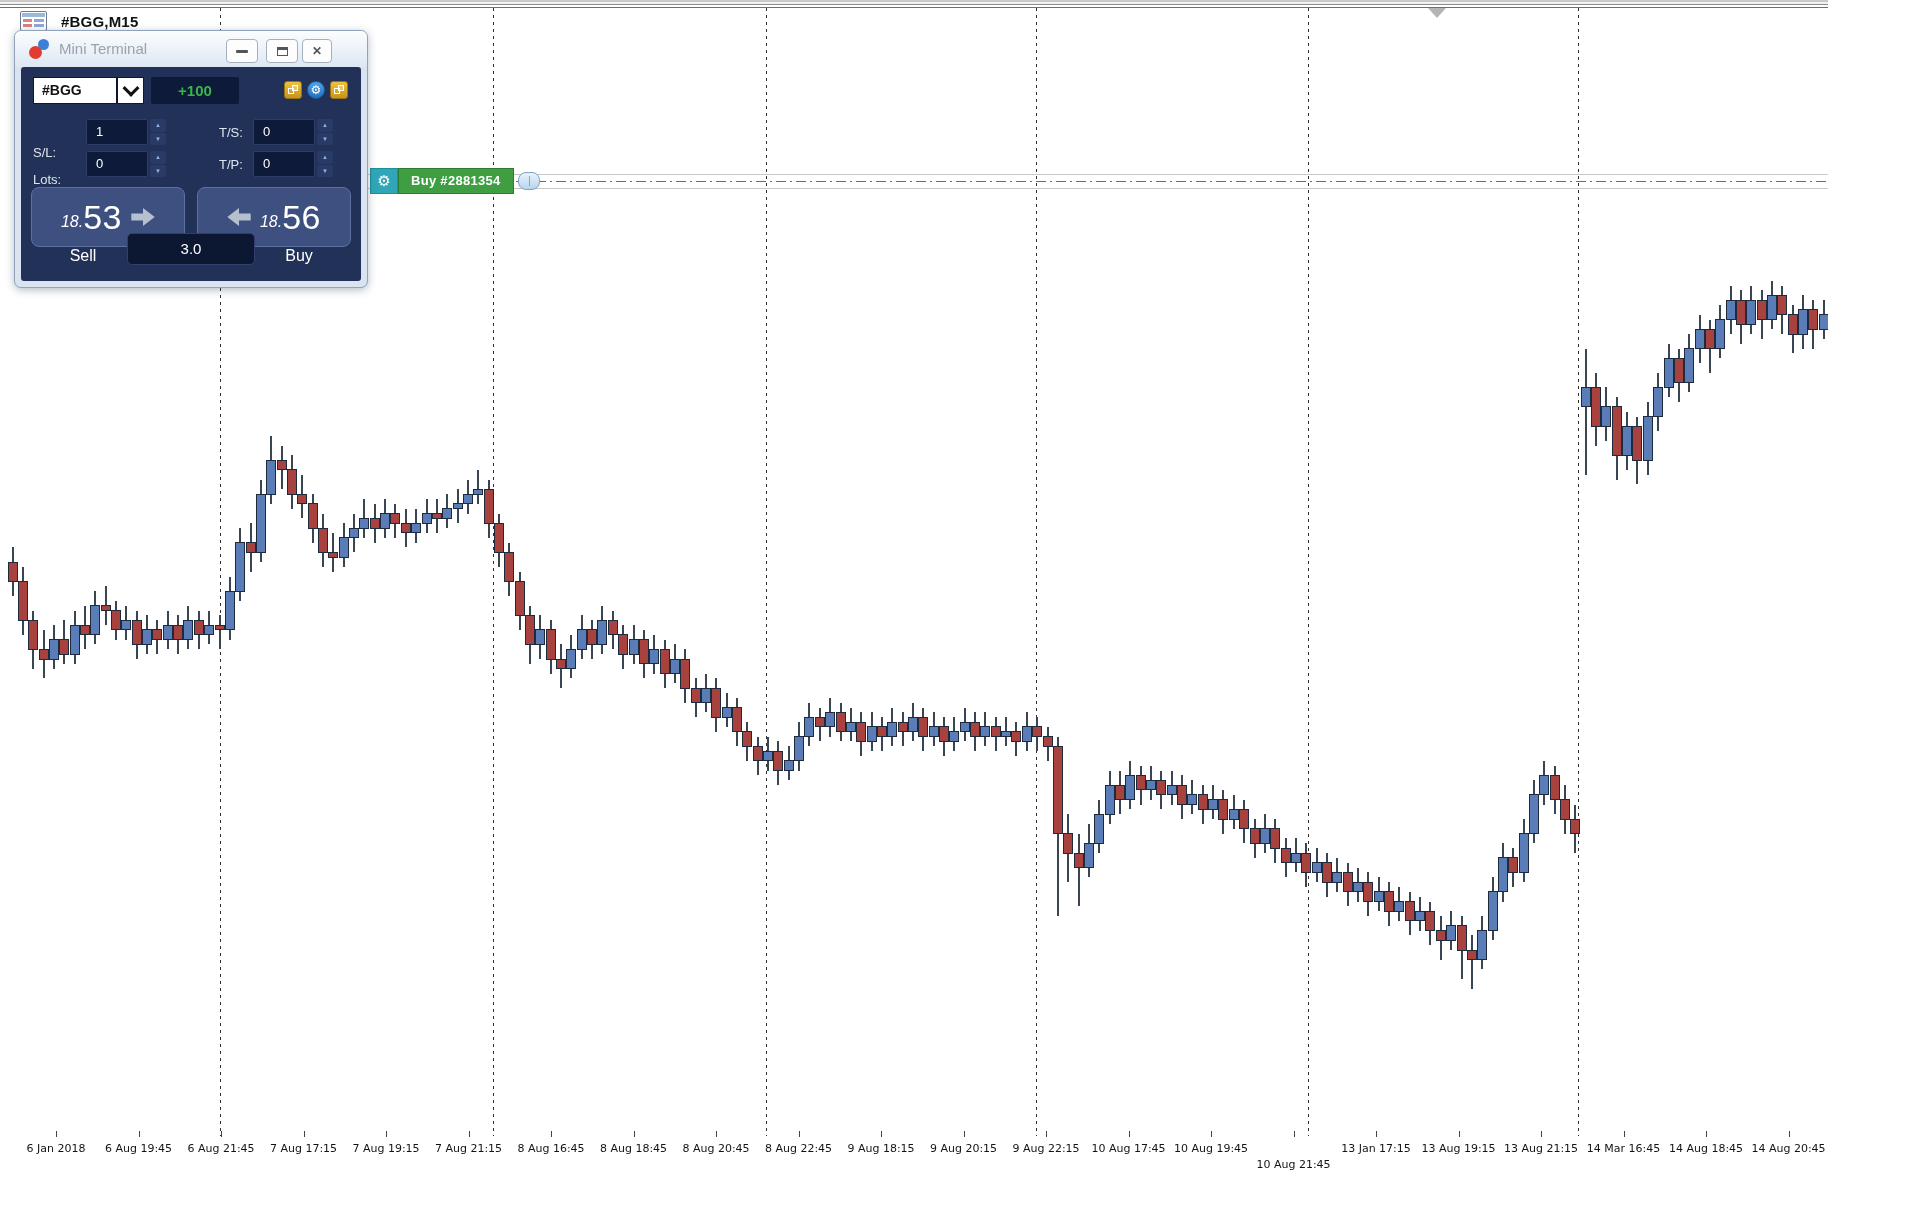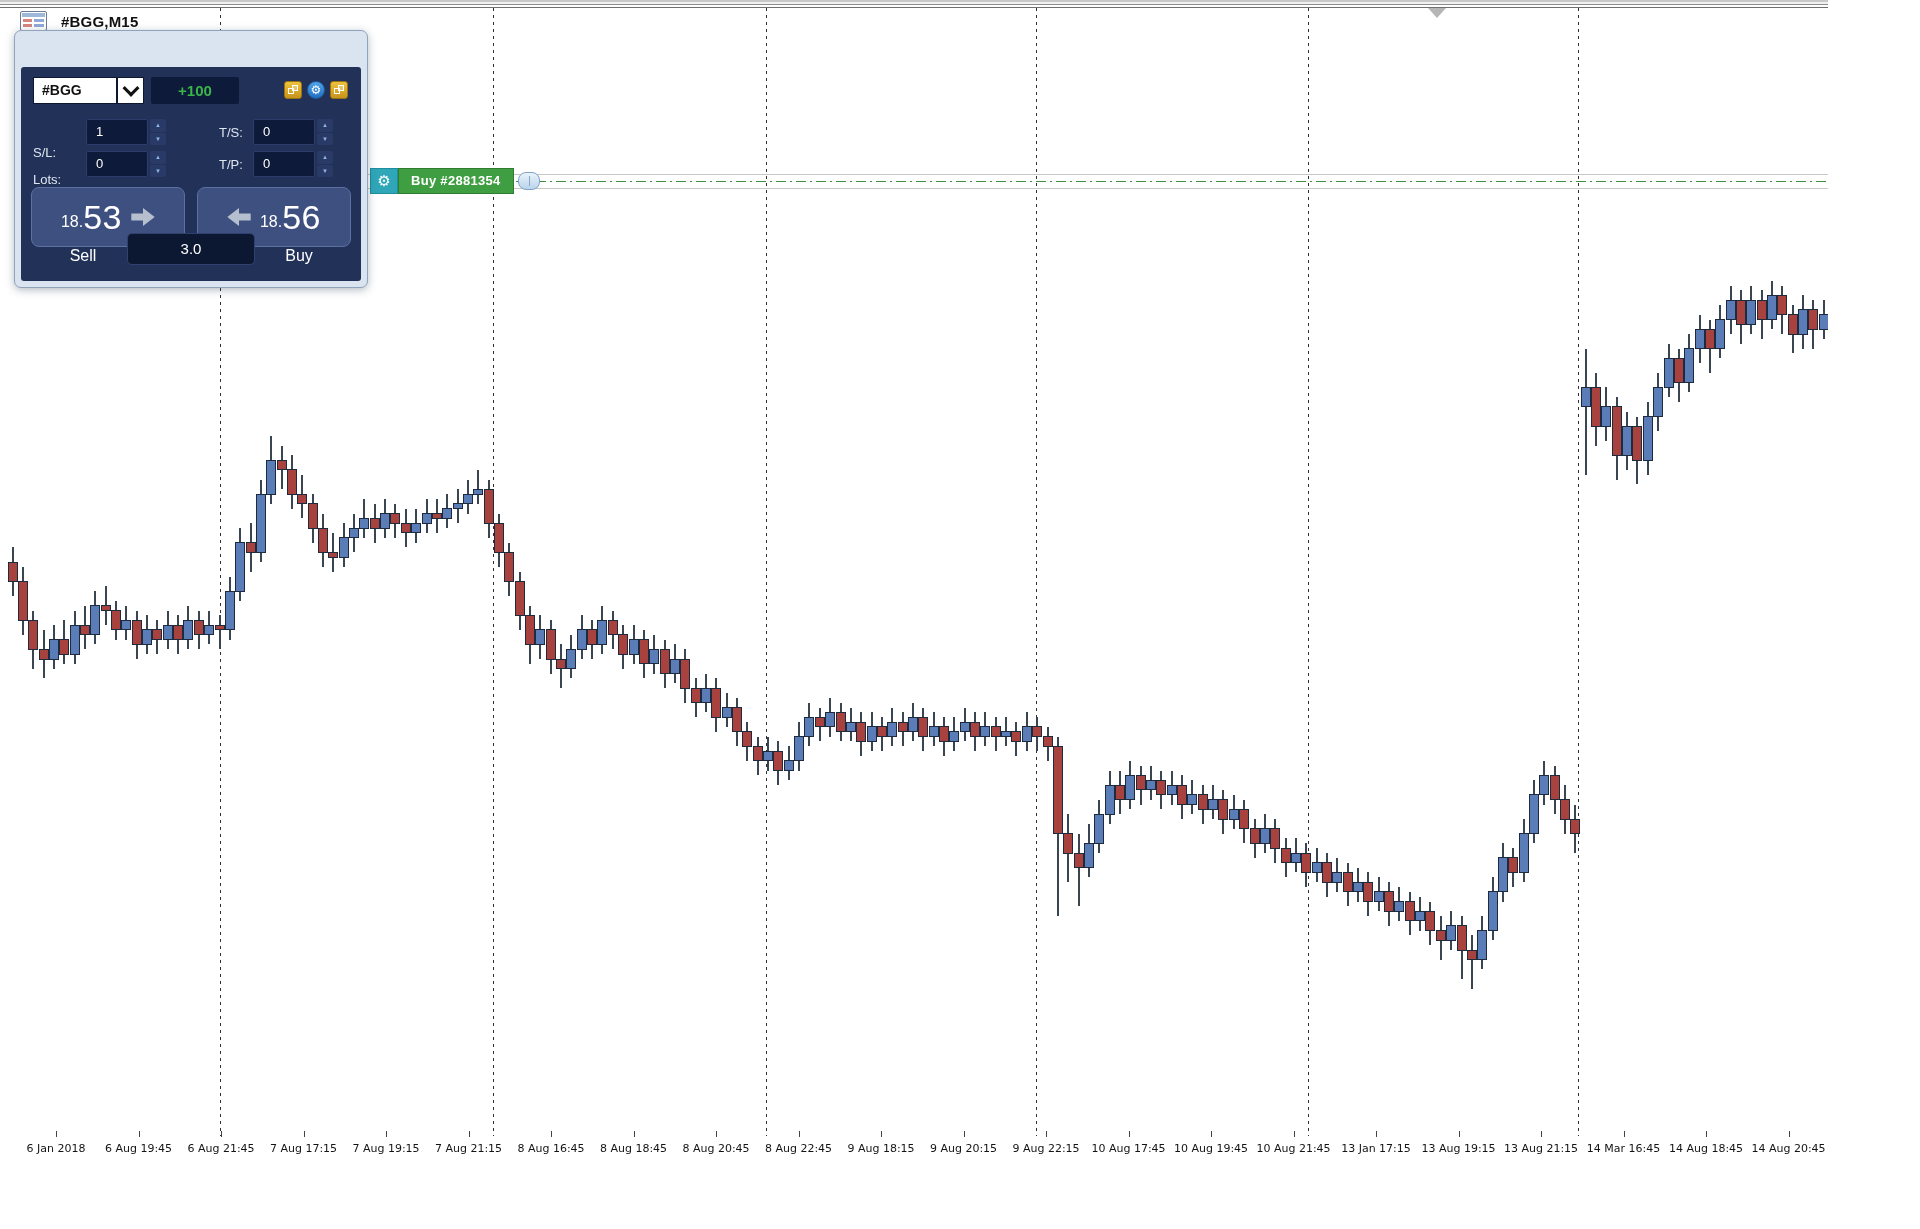--- a/index.html
+++ b/index.html
@@ -81,21 +81,21 @@
 
   .fld-label{position:absolute;font-size:13px;color:#dfe5ef;}
   .fld-input{position:absolute;width:62px;height:26px;background:#0d1a3a;border:1px solid #2c3c6b;box-sizing:border-box;
     color:#fff;font-size:13px;line-height:24px;padding-left:9px;border-radius:2px;}
   .spinner{position:absolute;width:16px;height:26px;display:flex;flex-direction:column;gap:1px;}
   .spin-btn{flex:1;background:#2a3a66;border-radius:2px;color:#8fb3e8;font-size:6px;line-height:12px;text-align:center;}
 
   .big-btn{position:absolute;top:120px;width:154px;height:60px;background:#3e5080;border:1px solid #5d70a2;
     border-radius:8px;box-sizing:border-box;display:flex;align-items:center;justify-content:center;color:#fff;cursor:pointer;}
   #sell-btn{left:10px;} #buy-btn{left:176px;}
-  .px-small{font-size:16px;align-self:center;margin-top:10px;}
+  .px-small{font-size:16px;align-self:center;margin-top:10px;font-style:italic;}
   .px-big{font-size:34px;font-weight:500;letter-spacing:.5px;}
   .px-arrow{width:24px;height:18px;}
   #spread-box{position:absolute;left:106px;top:166px;width:128px;height:32px;background:#0c1832;border:1px solid #31406e;
     box-sizing:border-box;border-radius:5px;color:#fff;font-size:15px;text-align:center;line-height:30px;z-index:2;}
   .side-label{position:absolute;top:180px;width:100px;text-align:center;color:#fff;font-size:16px;}
   #sell-label{left:12px;} #buy-label{left:228px;}
 </style>
 </head>
 <body>
 
@@ -887,21 +887,21 @@
       <div class="xlabel" style="left: 881px;">9 Aug 18:15</div>
       <div class="xtick" style="left: 963.5px;"></div>
       <div class="xlabel" style="left: 963.5px;">9 Aug 20:15</div>
       <div class="xtick" style="left: 1046px;"></div>
       <div class="xlabel" style="left: 1046px;">9 Aug 22:15</div>
       <div class="xtick" style="left: 1128.5px;"></div>
       <div class="xlabel" style="left: 1128.5px;">10 Aug 17:45</div>
       <div class="xtick" style="left: 1211px;"></div>
       <div class="xlabel" style="left: 1211px;">10 Aug 19:45</div>
       <div class="xtick" style="left: 1293.5px;"></div>
-      <div class="xlabel" style="left: 1293.5px;">10 Aug 21:45</div>
+      <div class="xlabel" style="left: 1293.5px; margin-top: 16px;">10 Aug 21:45</div>
       <div class="xtick" style="left: 1376px;"></div>
       <div class="xlabel" style="left: 1376px;">13 Jan 17:15</div>
       <div class="xtick" style="left: 1458.5px;"></div>
       <div class="xlabel" style="left: 1458.5px;">13 Aug 19:15</div>
       <div class="xtick" style="left: 1541px;"></div>
       <div class="xlabel" style="left: 1541px;">13 Aug 21:15</div>
       <div class="xtick" style="left: 1623.5px;"></div>
       <div class="xlabel" style="left: 1623.5px;">14 Mar 16:45</div>
       <div class="xtick" style="left: 1706px;"></div>
       <div class="xlabel" style="left: 1706px;">14 Aug 18:45</div>
@@ -913,20 +913,36 @@
 
   <div id="order-flag">
     <span id="order-gear">
         <span>⚙</span>
       </span>
     <span id="order-label">Buy #2881354</span>
     <span id="order-handle"></span>
   </div>
 
   <div id="mini-terminal">
+    <div id="mt-titlebar">
+      <span id="mt-logo">
+        <span class="c-blue"></span>
+          <span class="c-red"></span>
+      </span>
+      <span id="mt-title">Mini Terminal</span>
+      <span id="btn-min" class="winbtn">
+          <span class="glyph-min"></span>
+        </span>
+      <span id="btn-max" class="winbtn">
+          <span class="glyph-max"></span>
+        </span>
+      <span id="btn-close" class="winbtn">
+          <span>✕</span>
+        </span>
+    </div>
 
     <div id="mt-body">
       <div id="symbol-box">#BGG</div>
       <div id="symbol-dd">
           <span class="chev"></span>
         </div>
       <div id="profit-badge">+100</div>
       <div id="ico-1" class="mt-ico ico-gold">
           <span class="sq2">
             <i></i>

